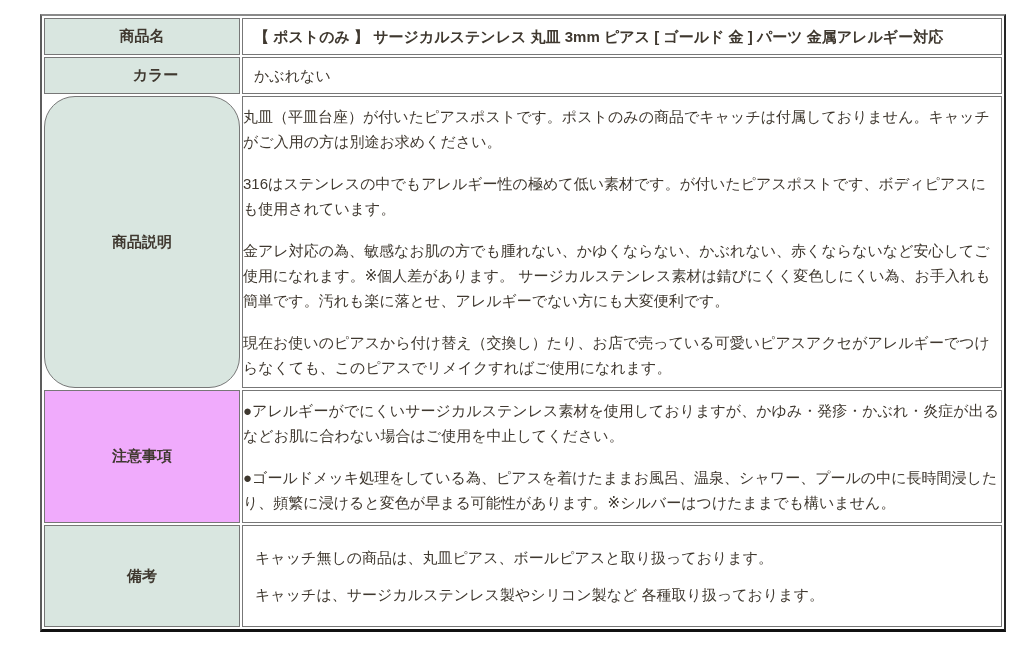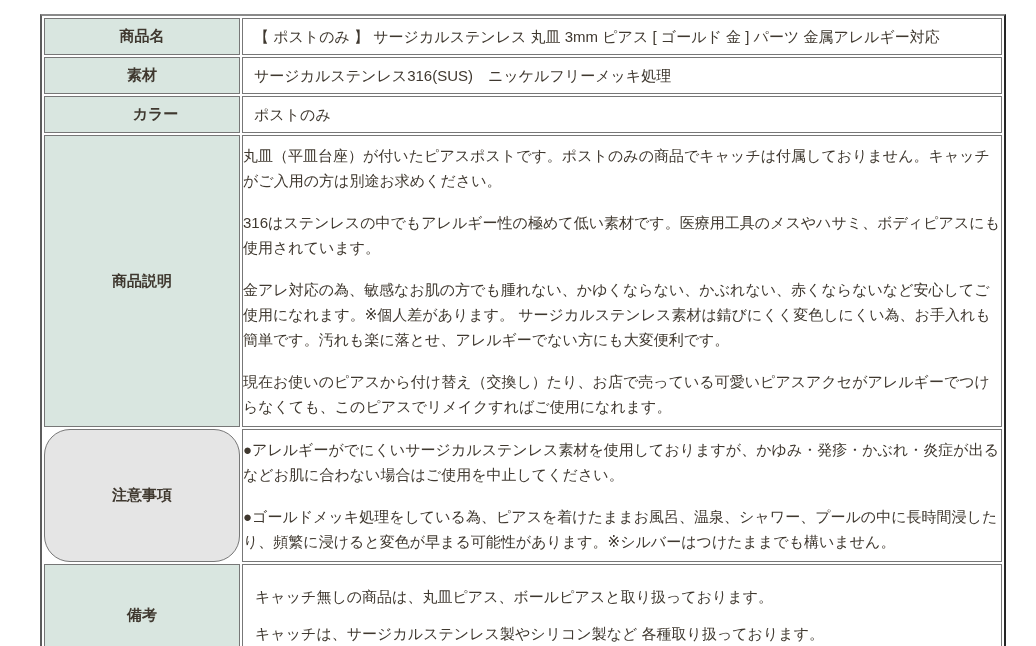--- a/index.html
+++ b/index.html
@@ -50,64 +50,58 @@
   td.value-cell p {
     margin: 0 0 17px 0;
   }
   td.value-cell p:last-child {
     margin-bottom: 0;
   }
   td.value-cell.tight p {
     margin: 12px;
   }
   tr.title-row td.value-cell {
-    font-weight: normal;
+    font-weight: bold;
   }
 </style>
 </head>
 <body>
 
 <div class="page">
   <table class="spec-table">
     <tbody>
 
       <tr class="title-row">
         <td class="label-cell" style="background: rgb(217, 230, 224);">商品名</td>
         <td class="value-cell">
           <p>【 ポストのみ 】 サージカルステンレス 丸皿 3mm ピアス [ ゴールド 金 ] パーツ 金属アレルギー対応</p>
         </td>
       </tr>
 
 
+
       <tr>
-        <td class="label-cell" style="background: rgb(217, 230, 224);">素材</td>
+        <td class="label-cell" style="background: rgb(217, 230, 224); padding-left: 31px;">カラー</td>
         <td class="value-cell">
-          <p>サージカルステンレス316(SUS)　ニッケルフリーメッキ処理</p>
+          <p>かぶれない</p>
         </td>
       </tr>
 
       <tr>
-        <td class="label-cell" style="background: rgb(217, 230, 224); padding-left: 31px;">カラー</td>
-        <td class="value-cell">
-          <p>ポストのみ</p>
-        </td>
-      </tr>
-
-      <tr>
-        <td class="label-cell" style="background: rgb(217, 230, 224);">商品説明</td>
+        <td class="label-cell" style="background: rgb(217, 230, 224); border-radius: 31px;">商品説明</td>
         <td class="value-cell multiline">
           <p>丸皿（平皿台座）が付いたピアスポストです。ポストのみの商品でキャッチは付属しておりません。キャッチがご入用の方は別途お求めください。</p>
-          <p>316はステンレスの中でもアレルギー性の極めて低い素材です。医療用工具のメスやハサミ、ボディピアスにも使用されています。</p>
+          <p>316はステンレスの中でもアレルギー性の極めて低い素材です。が付いたピアスポストです、ボディピアスにも使用されています。</p>
           <p>金アレ対応の為、敏感なお肌の方でも腫れない、かゆくならない、かぶれない、赤くならないなど安心してご使用になれます。※個人差があります。 サージカルステンレス素材は錆びにくく変色しにくい為、お手入れも簡単です。汚れも楽に落とせ、アレルギーでない方にも大変便利です。</p>
           <p>現在お使いのピアスから付け替え（交換し）たり、お店で売っている可愛いピアスアクセがアレルギーでつけらなくても、このピアスでリメイクすればご使用になれます。</p>
         </td>
       </tr>
 
       <tr>
-        <td class="label-cell" style="background: #e5e5e5; border-radius: 26px;">注意事項</td>
+        <td class="label-cell" style="background: #f0abfc;">注意事項</td>
         <td class="value-cell multiline">
           <p>●アレルギーがでにくいサージカルステンレス素材を使用しておりますが、かゆみ・発疹・かぶれ・炎症が出るなどお肌に合わない場合はご使用を中止してください。</p>
           <p>●ゴールドメッキ処理をしている為、ピアスを着けたままお風呂、温泉、シャワー、プールの中に長時間浸したり、頻繁に浸けると変色が早まる可能性があります。※シルバーはつけたままでも構いません。</p>
         </td>
       </tr>
 
       <tr>
         <td class="label-cell" style="background: rgb(217, 230, 224);">備考</td>
         <td class="value-cell multiline tight">
           <p>キャッチ無しの商品は、丸皿ピアス、ボールピアスと取り扱っております。</p>

